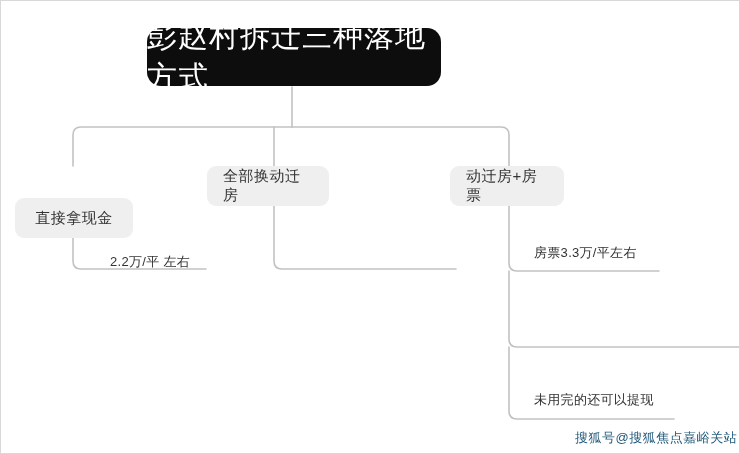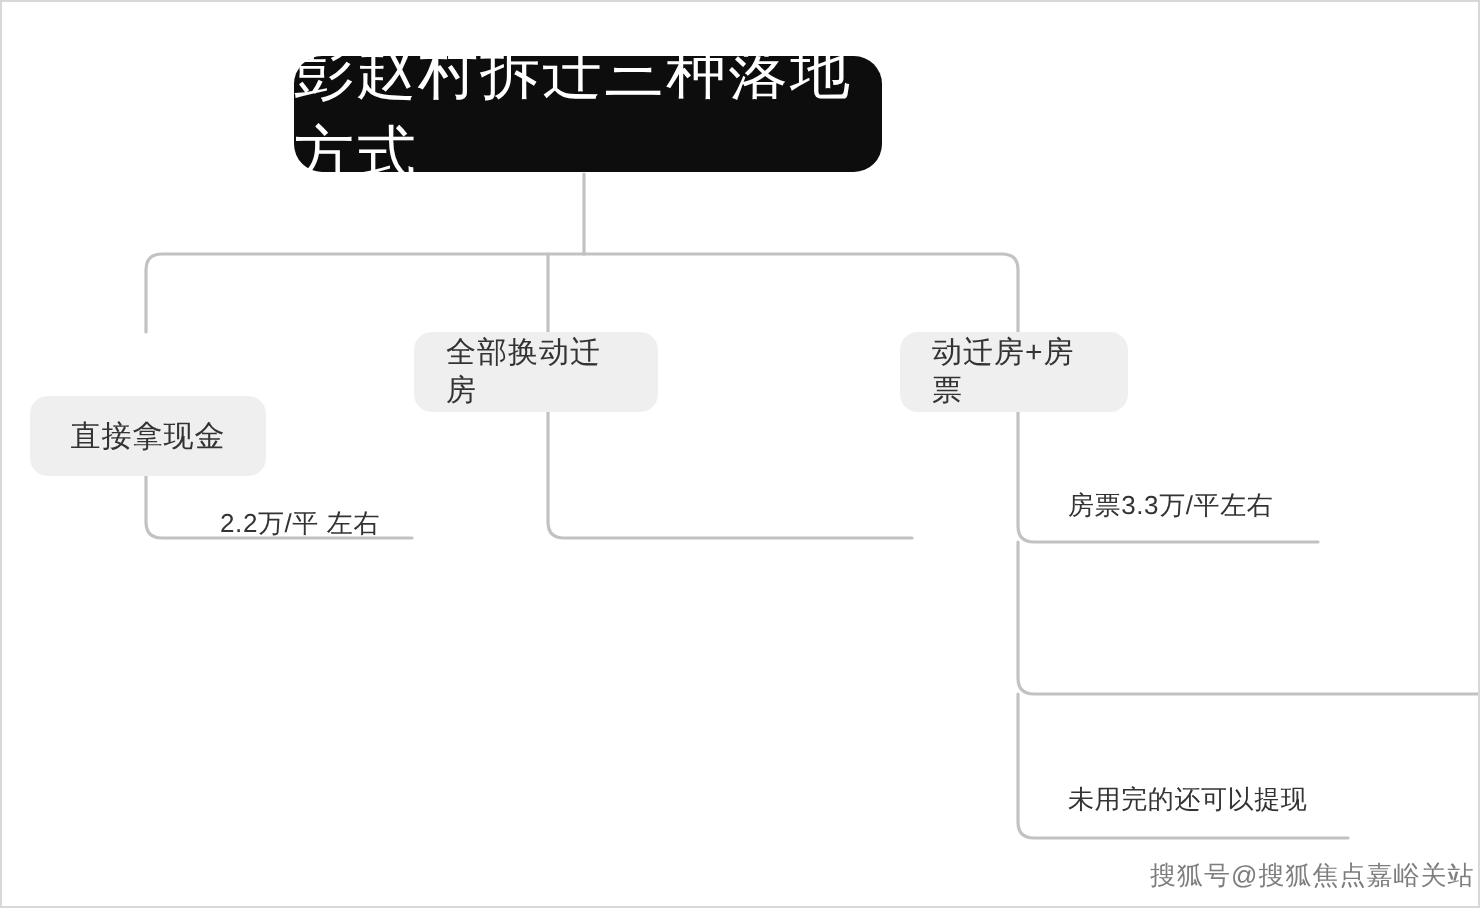--- a/index.html
+++ b/index.html
@@ -72,21 +72,21 @@
   #leaf-1 { left: 302px; top: 243px; }
   #leaf-2 { left: 533px; top: 243px; }
   #leaf-3 { left: 533px; top: 319px; }
   #leaf-4 { left: 533px; top: 390px; }
 
   .watermark {
     position: absolute;
     left: 574px;
     top: 428px;
     font-size: 13px;
-    color: #737373;
+    color: #0c4a6e;
     letter-spacing: 0.5px;
     white-space: nowrap;
     opacity: 0.92;
   }
 </style>
 </head>
 <body>
 
 <div id="canvas">
 

